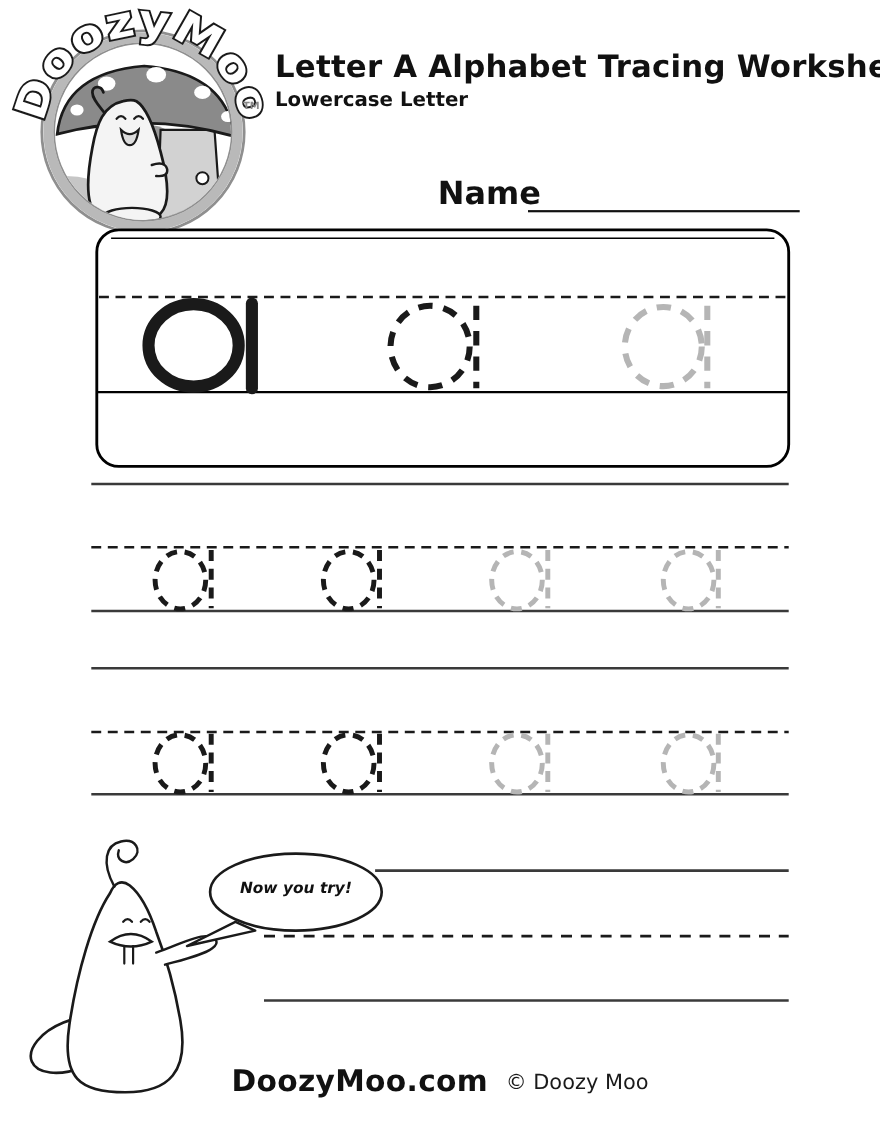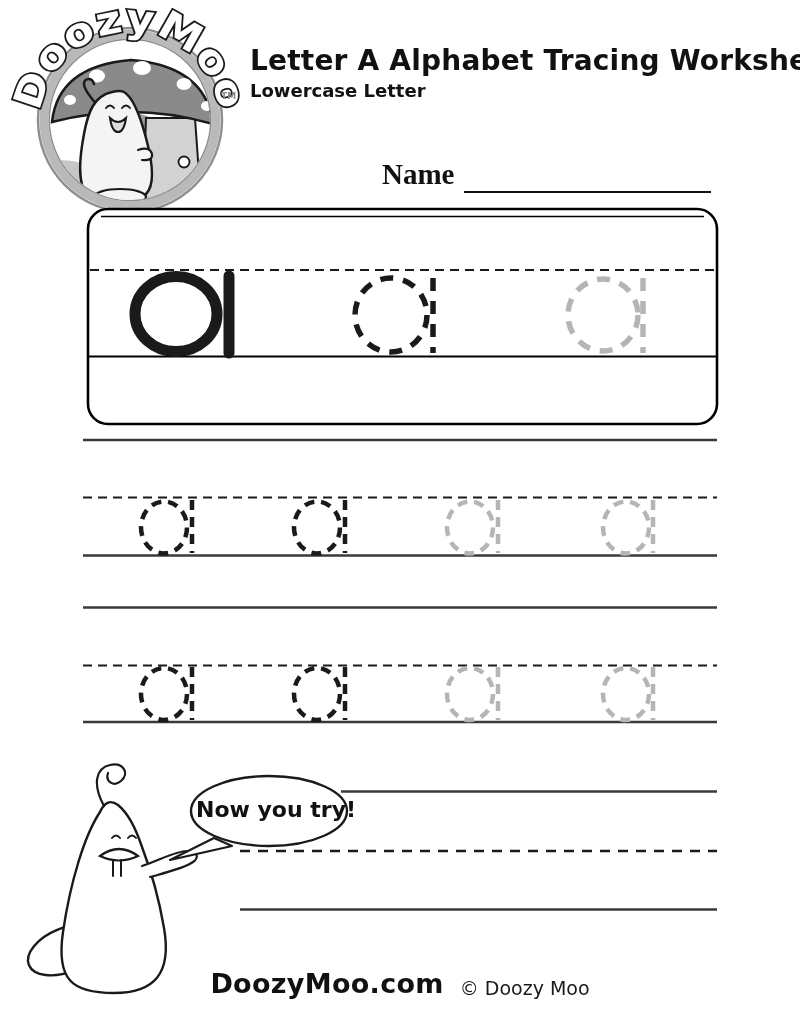--- a/index.html
+++ b/index.html
@@ -5,26 +5,26 @@
   html,body{margin:0;padding:0;background:#fff;}
   #page{
     position:relative;width:800px;height:1035px;background:#fff;overflow:hidden;
     font-family:"DejaVu Sans","Liberation Sans",sans-serif;color:#111;
   }
   #art{position:absolute;left:0;top:0;width:800px;height:1035px;}
   .abs{position:absolute;}
   .title-block{left:250px;top:44px;width:520px;line-height:1.2;}
   .title-line1{font-size:28px;font-weight:700;letter-spacing:.2px;white-space:nowrap;}
   .title-line2{font-size:18px;font-weight:700;margin-top:2px;}
-  .name-row{left:382px;top:158px;width:340px;font-family:Liberation Serif, serif;}
+  .name-row{left:398px;top:158px;width:340px;}
   .name-label{font-size:29px;font-weight:700;display:inline-block;}
   .name-line{position:absolute;left:82px;top:33px;width:247px;border-bottom:2.4px solid #111;}
   .bubble-text-holder{left:196px;top:797px;width:146px;text-align:center;}
-  .bubble-text{font-size:22px;font-weight:700;white-space:nowrap;}
-  .footer{left:0;top:968px;width:800px;display:flex;justify-content:center;align-items:flex-end;gap:16px;}
+  .bubble-text{font-size:14px;font-weight:700;white-space:nowrap;font-style:italic;}
+  .footer{left:0;top:968px;width:800px;display:flex;justify-content:center;align-items:center;gap:16px;}
   .footer-site{font-size:27px;font-weight:700;letter-spacing:.3px;}
   .footer-copy{font-size:19px;font-weight:400;color:#1a1a1a;}
   .logo-arc-text{font-size:39px;font-weight:700;fill:#ffffff;stroke:#1a1a1a;stroke-width:3.4px;paint-order:stroke;letter-spacing:1px;}
   .logo-tm{font-size:9px;fill:#8a8a8a;font-weight:700;}
 </style>
 </head>
 <body>
 
 <div id="page">
 

